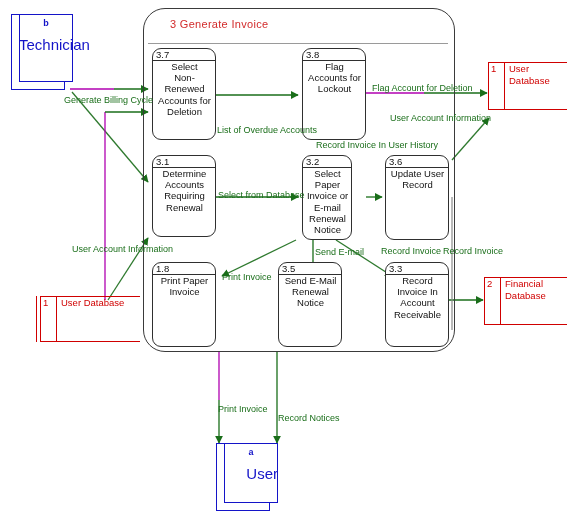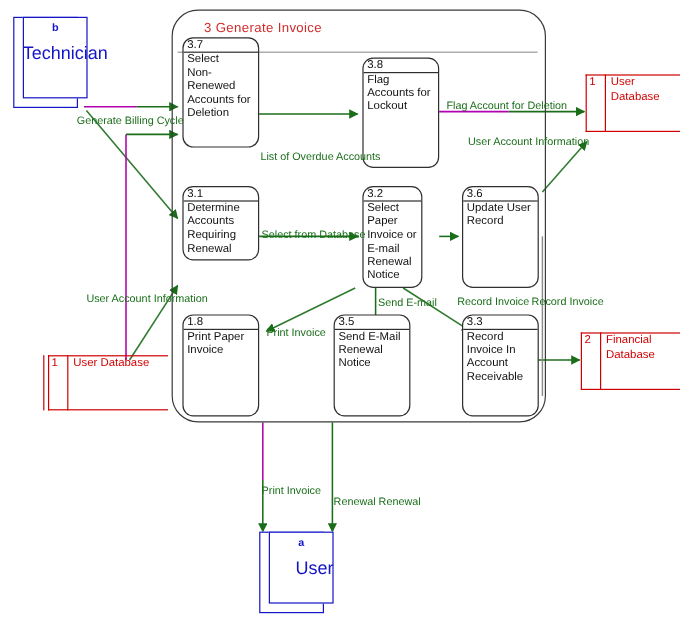--- a/index.html
+++ b/index.html
@@ -26,21 +26,21 @@
   }
   .proc .pid{
     position:absolute;left:3px;top:0px;font-size:9.5px;color:#111;
     line-height:11px;
   }
   .proc .prule{
     position:absolute;left:0;right:0;top:11px;border-top:1.2px solid #2f2f2f;
   }
   .proc .pname{
     position:absolute;left:3px;right:2px;top:12px;font-size:9.5px;
-    color:#111;line-height:11.2px;
+    color:#111;line-height:11.2px;text-align:center;
   }
 
   
   .entity{position:absolute;}
   .entity .shadow{
     position:absolute;left:0;top:0;right:8px;bottom:0;
     border:1.4px solid #1414c8;background:#fff;box-sizing:border-box;
   }
   .entity .front{
     position:absolute;left:8px;top:0;right:0;bottom:8px;
@@ -132,37 +132,37 @@
       <path d="M 277 352 L 277 400 L 277 443" marker-end="url(#ah)"></path>
 
       <path d="M 452 197 L 452 330" stroke="#8a8a8a" stroke-width="1.2"></path>
     </g>
   </svg>
 
   <div class="container-box" style="left:143px;top:8px;width:310px;height:342px;"></div>
   <div class="container-divider" style="left:148px;top:43px;width:300px;"></div>
   <div class="container-title" style="left:170px;top:18px;">3  Generate Invoice</div>
 
-  <div class="proc" style="left:152px;top:31px;width:64px;height:92px;">
+  <div class="proc" style="left:152px;top:48px;width:64px;height:92px;">
     <span class="pid">3.7</span>
     <span class="prule"></span>
     <span class="pname" style="white-space:pre-line;">Select
 Non-Renewed
 Accounts for
 Deletion</span>
   </div>
 
   <div class="proc" style="left:302px;top:48px;width:64px;height:92px;">
     <span class="pid">3.8</span>
     <span class="prule"></span>
     <span class="pname" style="white-space:pre-line;">Flag Accounts for
 Lockout</span>
   </div>
 
-  <div class="proc" style="left:152px;top:155px;width:64px;height:62px;">
+  <div class="proc" style="left:152px;top:155px;width:64px;height:82px;">
     <span class="pid">3.1</span>
     <span class="prule"></span>
     <span class="pname" style="white-space:pre-line;">Determine
 Accounts
 Requiring Renewal</span>
   </div>
 
   <div class="proc" style="left:302px;top:155px;width:50px;height:85px;">
     <span class="pid">3.2</span>
     <span class="prule"></span>
@@ -234,22 +234,23 @@
     <span class="ssep" style="left:16px;"></span>
     <span class="sid">2</span>
     <span class="sname" style="left:21px;">Financial
 Database</span>
   </div>
 
   <div class="flabel" style="left:64px;top:95px;">Generate Billing Cycle</div>
   <div class="flabel" style="left:217px;top:83px;margin-top:42px;">List of Overdue Accounts</div>
   <div class="flabel" style="left:372px;top:83px;">Flag Account for Deletion</div>
   <div class="flabel" style="left:390px;top:113px;">User Account Information</div>
+  <div class="flabel" style="left:316px;top:140px;">Record Invoice In User History</div>
   <div class="flabel" style="left:218px;top:190px;">Select from Database</div>
   <div class="flabel" style="left:72px;top:244px;">User Account Information</div>
   <div class="flabel" style="left:381px;top:246px;">Record Invoice</div>
   <div class="flabel" style="left:443px;top:246px;">Record Invoice</div>
   <div class="flabel" style="left:315px;top:247px;">Send E-mail</div>
   <div class="flabel" style="left:222px;top:272px;">Print Invoice</div>
   <div class="flabel" style="left:218px;top:404px;">Print Invoice</div>
-  <div class="flabel" style="left:278px;top:413px;">Renewal Renewal</div>
+  <div class="flabel" style="left:278px;top:413px;">Record Notices</div>
 
 </div>
 
 </body></html>

